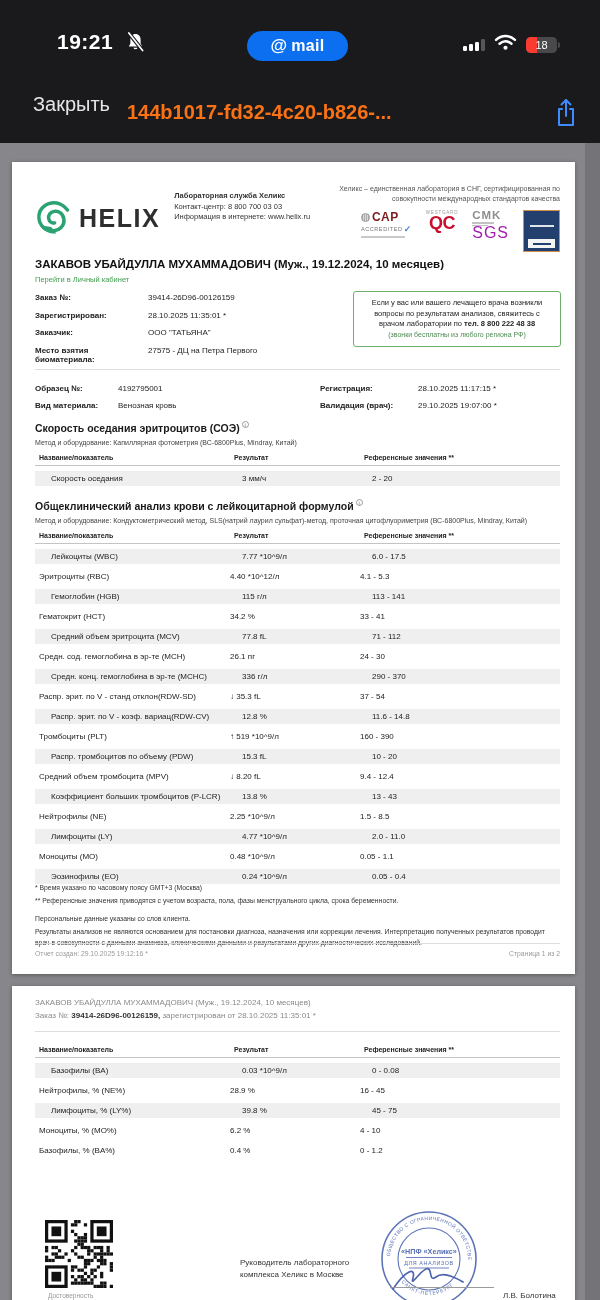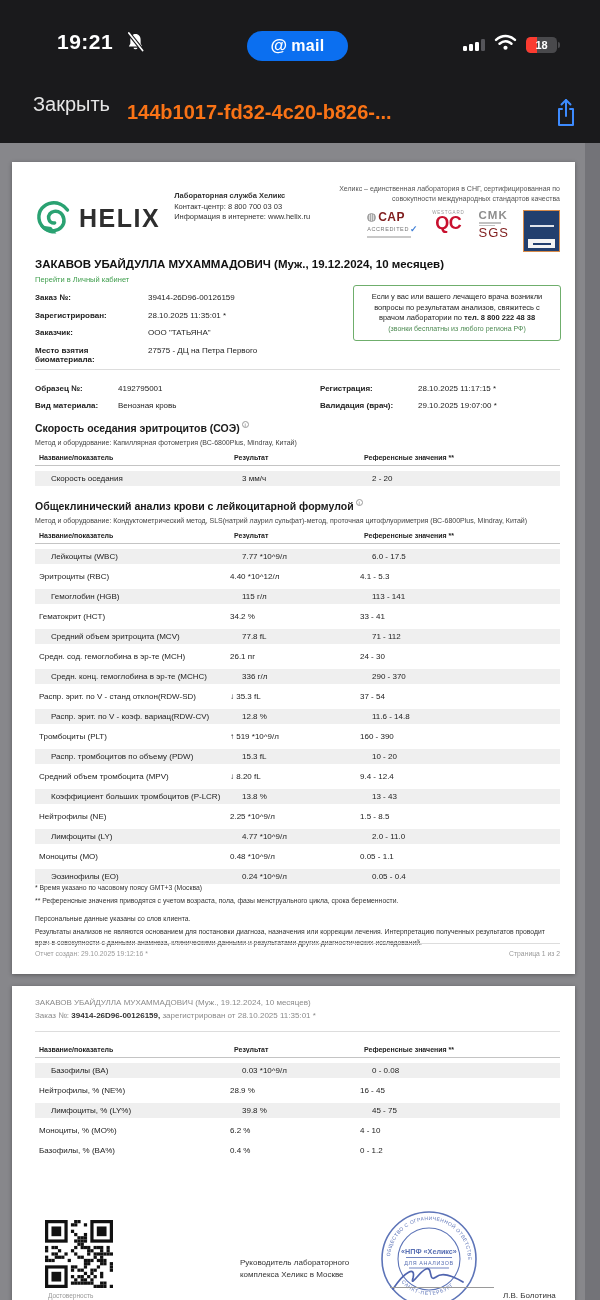--- a/index.html
+++ b/index.html
@@ -15,21 +15,21 @@
   .sb-pill .at { color:#fff; font-size:17px; font-weight:700; }
   .sb-pill .ml { color:#fff; font-size:16px; font-weight:600; letter-spacing:.3px; }
   .sb-right { position:absolute; right:40px; top:34px; display:flex; align-items:center; gap:9px; }
   .sig { display:flex; align-items:flex-end; gap:2px; height:12px; }
   .sig i { display:block; width:4px; border-radius:1.2px; background:#fff; }
   .sig i:nth-child(1){height:5px;} .sig i:nth-child(2){height:7px;}
   .sig i:nth-child(3){height:9px;} .sig i:nth-child(4){height:12px; background:#55555a;}
   .bat { position:relative; width:31px; height:16px; border-radius:4.5px; background:#49494c; overflow:hidden; }
   .bat .fill { position:absolute; left:0; top:0; bottom:0; width:11px; background:#fb3b30; border-radius:4.5px 0 0 4.5px; }
   .bat .pct { position:absolute; inset:0; display:flex; align-items:center; justify-content:center;
-              color:#fff; font-size:11px; font-weight:700; }
+              color:#fff; font-size:11px; font-weight:400; }
   .bat-nub { width:2px; height:6px; background:#49494c; border-radius:0 2px 2px 0; margin-left:-8px; }
 
   .nav-close { position:absolute; left:33px; top:93px; font-size:20px; color:#e5e5e5; }
   .nav-title { position:absolute; left:127px; top:101px; width:400px; font-size:20px; font-weight:700;
                color:#f97316; white-space:nowrap; overflow:hidden; }
   .nav-share { position:absolute; right:22px; top:98px; }
 
   
   .viewer { position:absolute; left:0; top:143px; width:600px; height:1157px; background:#87878b; }
   .scrollstrip { position:absolute; right:0; top:0; width:15px; height:100%; background:#737378; }
@@ -65,33 +65,33 @@
   .cap-txt { font-size:12px; font-weight:700; color:#7f1d1d; letter-spacing:.5px; }
   .cap-sub { font-size:5.5px; color:#777; letter-spacing:.6px; display:flex; align-items:center; gap:1px; }
   .cap-check { color:#3f7fd6; font-size:9px; font-weight:700; }
   .cap-bar { width:44px; height:2px; background:#c9c9c9; margin-top:2px; }
   .qc { text-align:center; }
   .qc-top { font-size:4.5px; color:#999; letter-spacing:.8px; }
   .qc-txt { font-size:18px; font-weight:900; color:var(--qc_red,#c8102e); line-height:17px; letter-spacing:-.5px; }
   .cmk { text-align:left; }
   .cmk-txt { font-size:11.5px; color:#8e8e8e; font-weight:600; letter-spacing:1px; line-height:11px; }
   .cmk-bar { width:22px; height:1.5px; background:#c2c2c2; margin:1px 0; }
-  .sgs-txt { font-size:13px; color:#7f1d1d; letter-spacing:1px; line-height:12px;text-align:center; }
+  .sgs-txt { font-size:16px; color:#a21caf; letter-spacing:1px; line-height:12px;text-align:center; }
   .bluebox { width:37px; height:42px; background:#223f6e; border:1px solid #d78b4a; display:flex; flex-direction:column;
              align-items:center; justify-content:flex-end; padding:3px; gap:2px; }
   .bluebox .l1 { width:24px; height:2px; background:rgba(255,255,255,.85); margin-bottom:10px; }
   .bluebox .l2 { width:27px; height:9px; background:#f4f4f4; display:flex; align-items:center; justify-content:center; }
   .bluebox .l2 i { display:block; width:18px; height:2px; background:#223f6e; }
 
   .p1-patient { position:absolute; left:23px; top:96px; font-size:11.5px; font-weight:700; color:#111; }
   .p1-link { position:absolute; left:23px; top:113px; font-size:7.5px; color:var(--link_green,#3f9e4d); }
   .p1-orders { position:absolute; left:23px; top:131px; display:grid; grid-template-columns:113px auto;
                font-size:8px; color:#222; row-gap:8.5px; }
   .p1-orders .lab { font-weight:700; }
-  .notice { position:absolute; left:341px; top:123px; width:208px; border:1px solid #6fae6c; border-radius:3px;
+  .notice { position:absolute; left:341px; top:129px; width:208px; border:1px solid #6fae6c; border-radius:3px;
             padding:6px 8px; font-size:7.5px; color:#222; text-align:center; line-height:10.5px; }
   .notice .small { font-size:7px; color:#4d8a52; }
   .divider { position:absolute; left:23px; right:15px; border-top:1px solid #ddd; }
   .p1-sample { position:absolute; left:23px; top:218px; right:15px; font-size:8px; color:#222; line-height:17px; }
   .p1-sample .lab { font-weight:700; }
   .samp-l-lab { position:absolute; left:0; } .samp-l-val { position:absolute; left:83px; }
   .samp-r-lab { position:absolute; left:285px; } .samp-r-val { position:absolute; left:383px; }
   .row2 { top:17px; }
   .p1-sec1 { position:absolute; left:23px; top:259px; right:15px; }
   .p1-sec2 { position:absolute; left:23px; top:337px; right:15px; }

